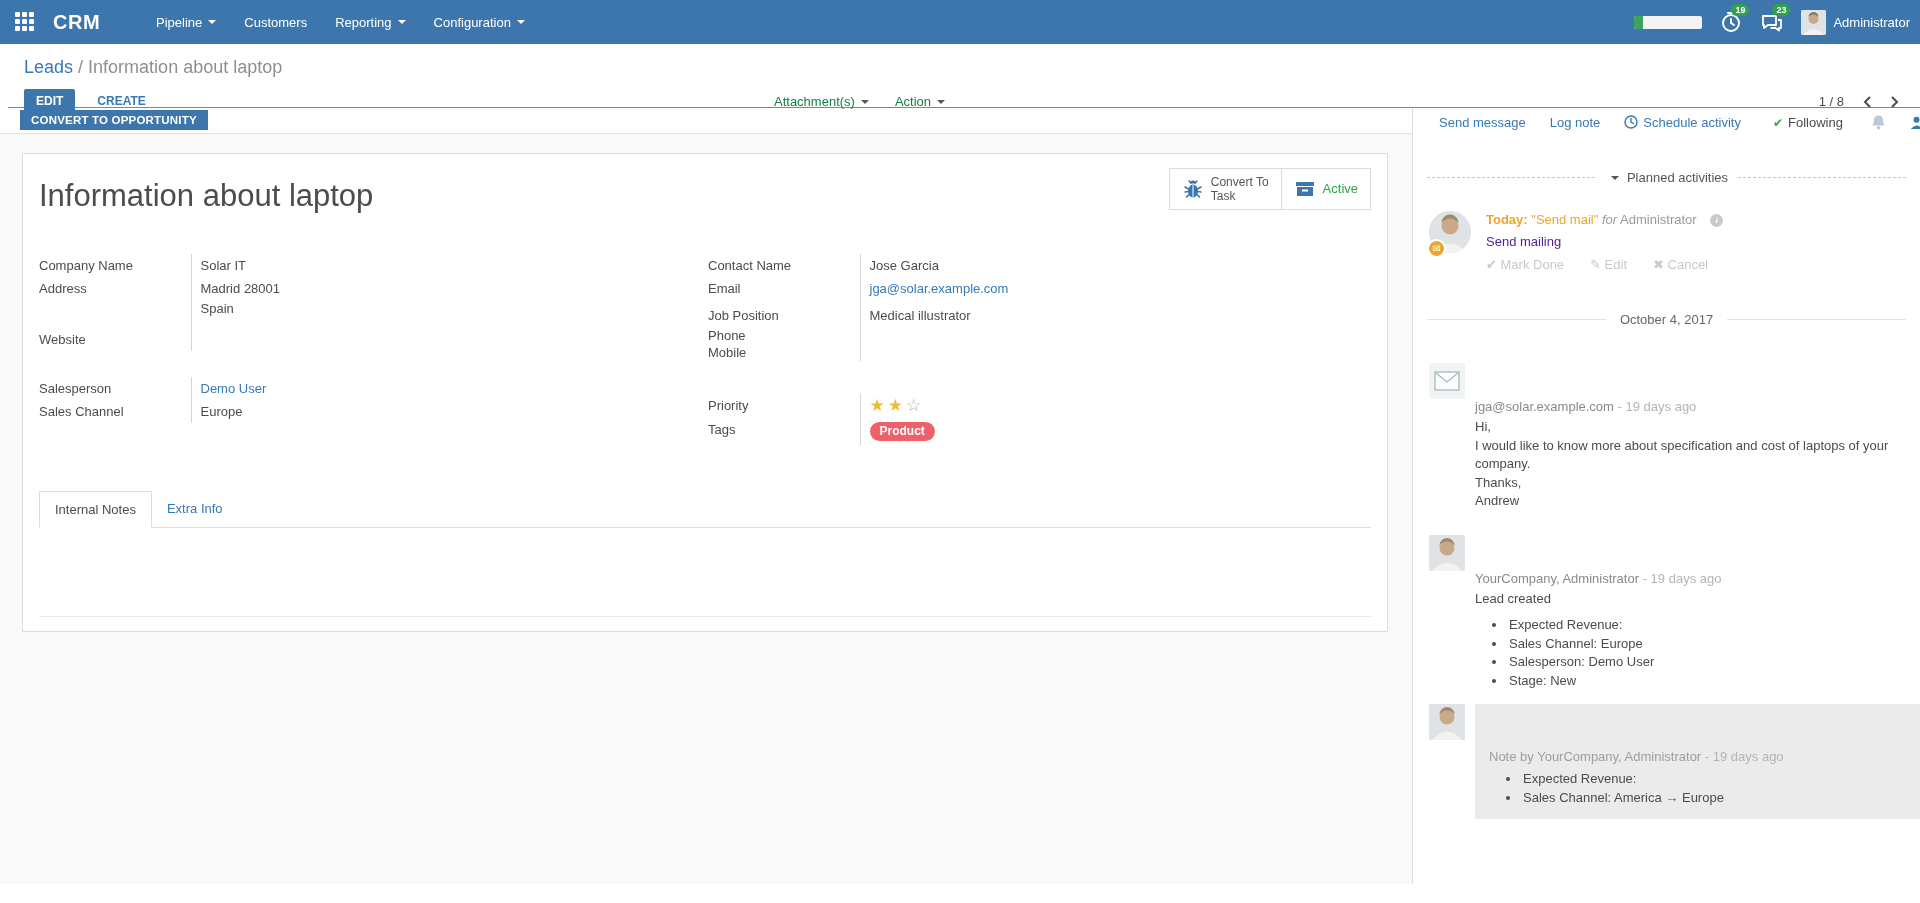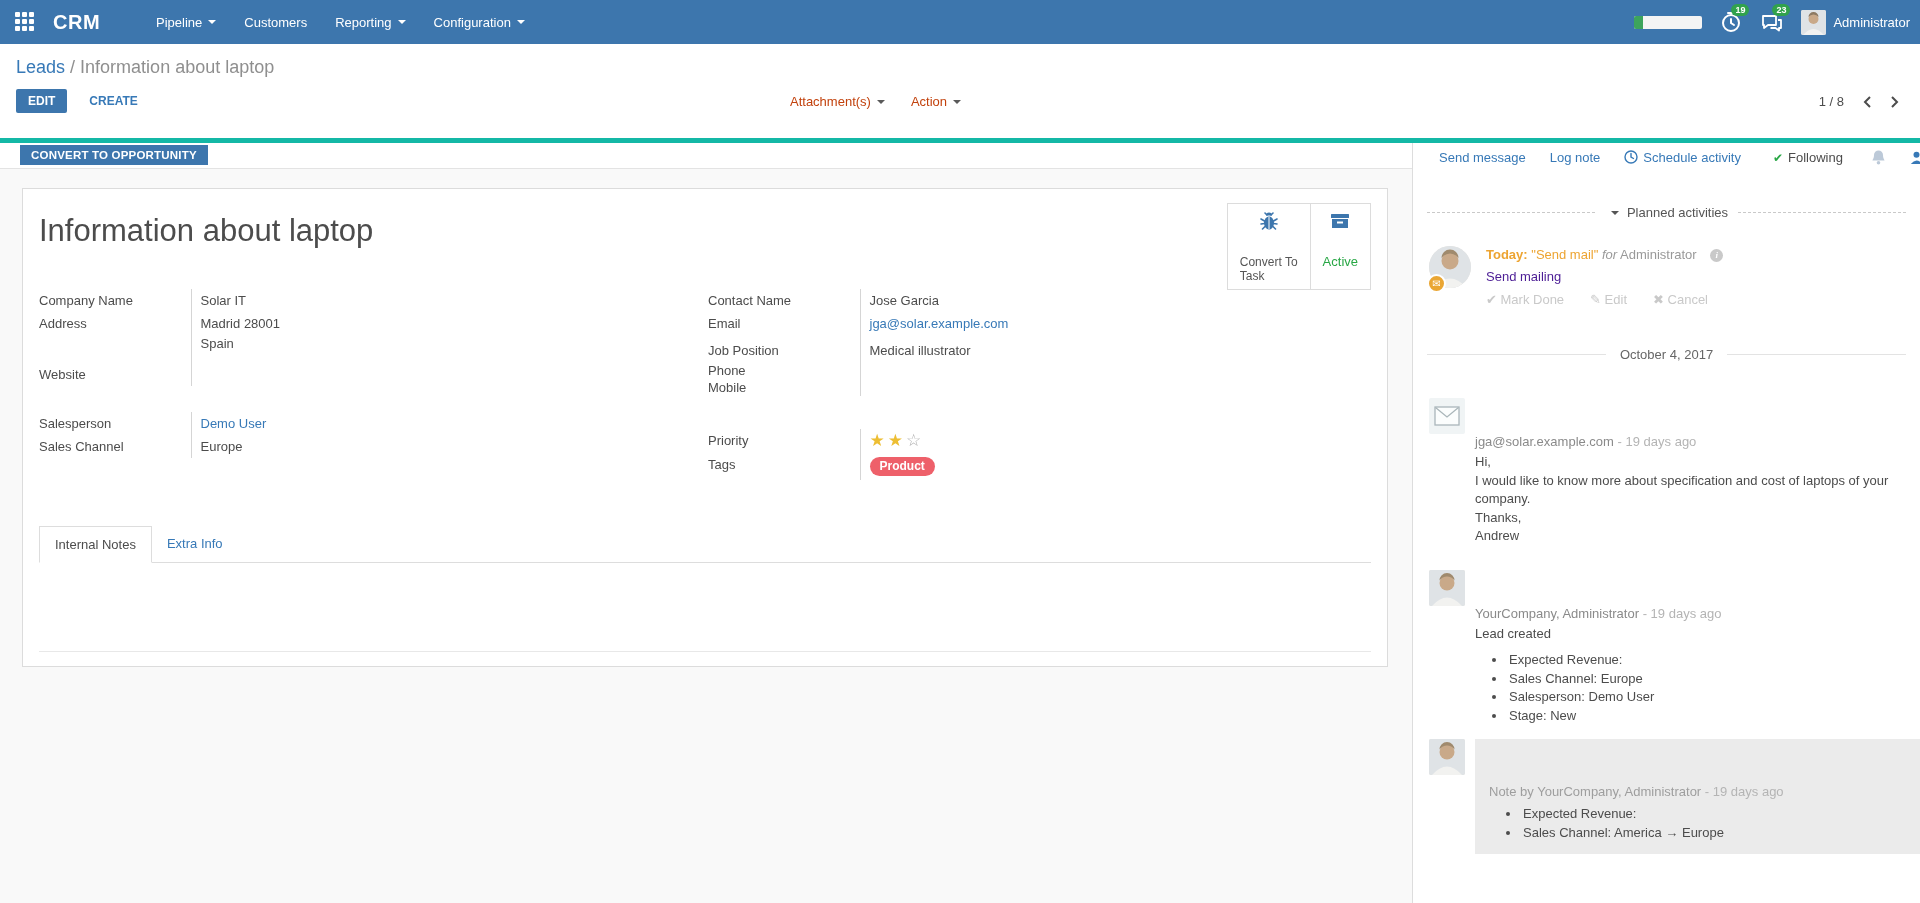--- a/index.html
+++ b/index.html
@@ -21,49 +21,49 @@
   .sys-progress { width:68px; height:13px; background:#f4f4f4; border-radius:2px; overflow:hidden; display:flex; }
   .sys-progress i { width:9px; background:#3da45c; }
   .systray-icon { position:relative; width:24px; height:24px; cursor:pointer; }
   .badge { position:absolute; top:-6px; right:-6px; background:#31a24c; color:#fff; font-size:9px;
     font-weight:bold; border-radius:7px; padding:1px 4px; line-height:10px; }
   .nav-user { display:flex; align-items:center; gap:7px; cursor:pointer; }
   .nav-avatar { width:25px; height:25px; border-radius:2px; overflow:hidden; background:#e8e4df; }
   .nav-user-name { font-size:13px; }
 
   
-  .control-panel { height:99px; background:#fff; border-bottom:5px solid #14b8a6; position:relative; }
+  .control-panel { height:64px; background:#fff; border-bottom:1px solid #14b8a6; position:relative;margin-left:8px; }
   .breadcrumb { padding:13px 0 0 16px; font-size:18px; }
   .breadcrumb .bc-parent { color:#3779b7; cursor:pointer; }
   .breadcrumb .bc-sep, .breadcrumb .bc-current { color:#8f8f8f; }
   .cp-buttons { position:absolute; left:16px; top:45px; display:flex; align-items:center; gap:22px; }
   .btn-edit { background:#3d76ad; color:#fff; border:none; font-size:12px; font-weight:bold;
     padding:5px 12px; border-radius:2px; cursor:pointer; font-family:inherit; }
   .btn-create { background:none; border:none; color:#3779b7; font-size:12px; font-weight:bold;
     cursor:pointer; font-family:inherit; }
-  .cp-dropdowns { position:absolute; left:790px; top:50px; display:flex; gap:26px; color:#c2410c; }
+  .cp-dropdowns { position:absolute; left:766px; top:50px; display:flex; gap:26px; color:#15803d; }
   .cp-drop { cursor:pointer; display:flex; align-items:center; white-space:nowrap; }
   .cp-drop .caret { border-top-color:#5a5a5a; }
   .pager { position:absolute; right:20px; top:50px; display:flex; align-items:center; gap:18px; color:#4c4c4c; }
   .pager-arrow { cursor:pointer; display:flex; align-items:center; }
 
   
   .content { display:flex; height:776px; }
   .left-pane { flex:1; background:#f9f9f9; }
   .statusbar { height:26px; background:#fff; border-bottom:1px solid #e3e3e3; padding:2px 0 0 20px; }
   .btn-convert { background:#3d76ad; color:#fff; border:none; font-size:11.5px; font-weight:bold;
     padding:4px 11px; cursor:pointer; font-family:inherit; letter-spacing:.2px; }
 
   
   .sheet { width:1366px; min-height:477px; background:#fff; border:1px solid #dcdcdc; margin:19px 0 0 22px;
     position:relative; padding:0 16px; }
   .sheet-title { font-size:31px; color:#4c4c4c; margin:24px 0 0 0; font-weight:400; }
   .stat-buttons { position:absolute; top:14px; right:16px; display:flex; }
-  .stat-btn { display:flex; align-items:center; gap:23px; border:1px solid #dcdcdc; background:#fff;
-    padding:6px 12px; cursor:pointer; min-height:41px;flex-direction:column; }
+  .stat-btn { display:flex; align-items:center; gap:7px; border:1px solid #dcdcdc; background:#fff;
+    padding:6px 12px; cursor:pointer; min-height:41px; }
   .stat-btn + .stat-btn { border-left:none; }
   .stat-label { font-size:12px; color:#555; line-height:14px; text-align:left; }
   .stat-label.green { color:#28a745; font-size:13px; }
 
   .field-grid { display:grid; grid-template-columns:625px 665px; column-gap:44px; margin-top:40px; }
   table.o-group { border-collapse:collapse; width:100%; }
   table.o-group td { font-size:13px; vertical-align:top; padding:4px 0 4px 0; }
   td.o-label { width:152px; color:#4c4c4c; }
   td.o-value { border-left:1px solid #d5d5d5; padding-left:9px !important; }
   .group-spacer { height:26px; }

